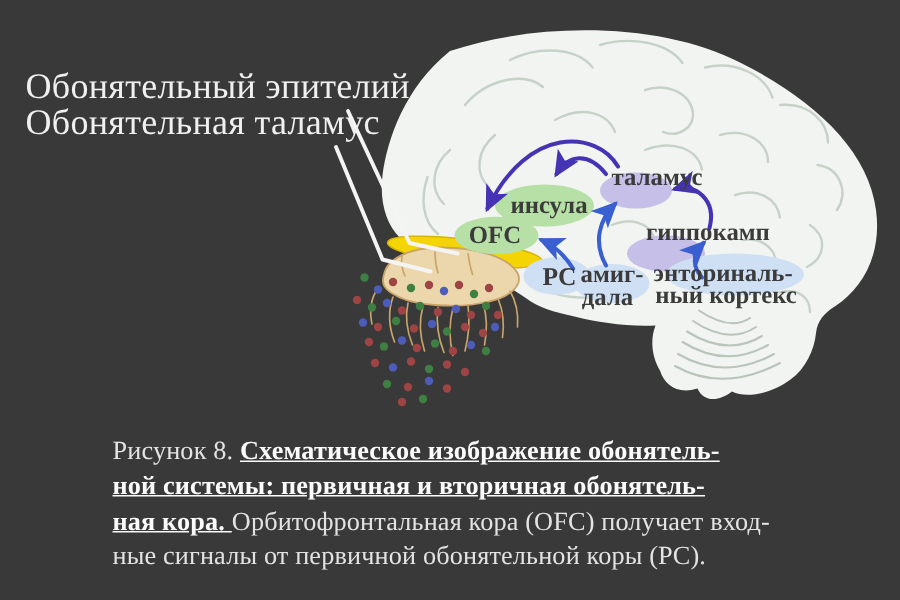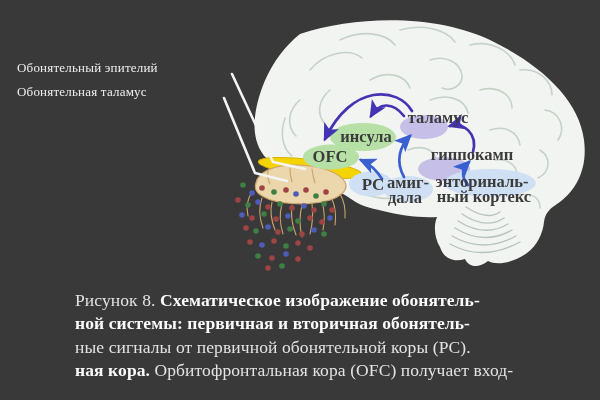--- a/index.html
+++ b/index.html
@@ -5,31 +5,31 @@
   html,body{margin:0;padding:0;}
   .stage{
     position:relative;
     width:600px;height:400px;
     background:#393939;
     overflow:hidden;
     font-family:"Liberation Serif","DejaVu Serif",serif;
   }
   .stage svg{position:absolute;left:0;top:0;}
   .side-labels{
-    position:absolute;left:17px;top:56px;
-    color:#f0f0f0;font-size:13px;line-height:24px;
+    position:absolute;left:17px;top:46px;
+    color:#f0f0f0;font-size:24px;line-height:24px;
     letter-spacing:0.2px;white-space:nowrap;
   }
   .caption{
     position:absolute;left:75px;top:289px;width:490px;
     color:#e3e3e3;font-size:17.5px;line-height:23.4px;
     letter-spacing:0.1px;
   }
   .caption .cap-line{white-space:nowrap;}
-  .caption .b{font-weight:bold;color:#fbfbfb;}
+  .caption .b{font-weight:bold;color:#fbfbfb;text-decoration:underline;}
   .region-label{
     font-family:"Liberation Serif","DejaVu Serif",serif;
     font-weight:600;fill:#3b3b3b;
   }
 </style>
 </head>
 <body>
 
 <div class="stage">
 
@@ -204,17 +204,17 @@
   </svg>
 
   <div class="side-labels">
     <div>Обонятельный эпителий</div>
     <div>Обонятельная таламус</div>
   </div>
 
   <div class="caption" id="caption">
       <div class="cap-line"><span>Рисунок 8. </span><span class="b">Схематическое изображение обонятель-</span></div>
       <div class="cap-line"><span class="b">ной системы: первичная и вторичная обонятель-</span></div>
+      <div class="cap-line"><span class="b">ная кора. </span><span>Орбитофронтальная кора (OFC) получает вход-</span></div>
       <div class="cap-line"><span>ные сигналы от первичной обонятельной коры (PC).</span></div>
-      <div class="cap-line"><span class="b">ная кора. </span><span>Орбитофронтальная кора (OFC) получает вход-</span></div>
     </div>
 
 </div>
 
 </body></html>

